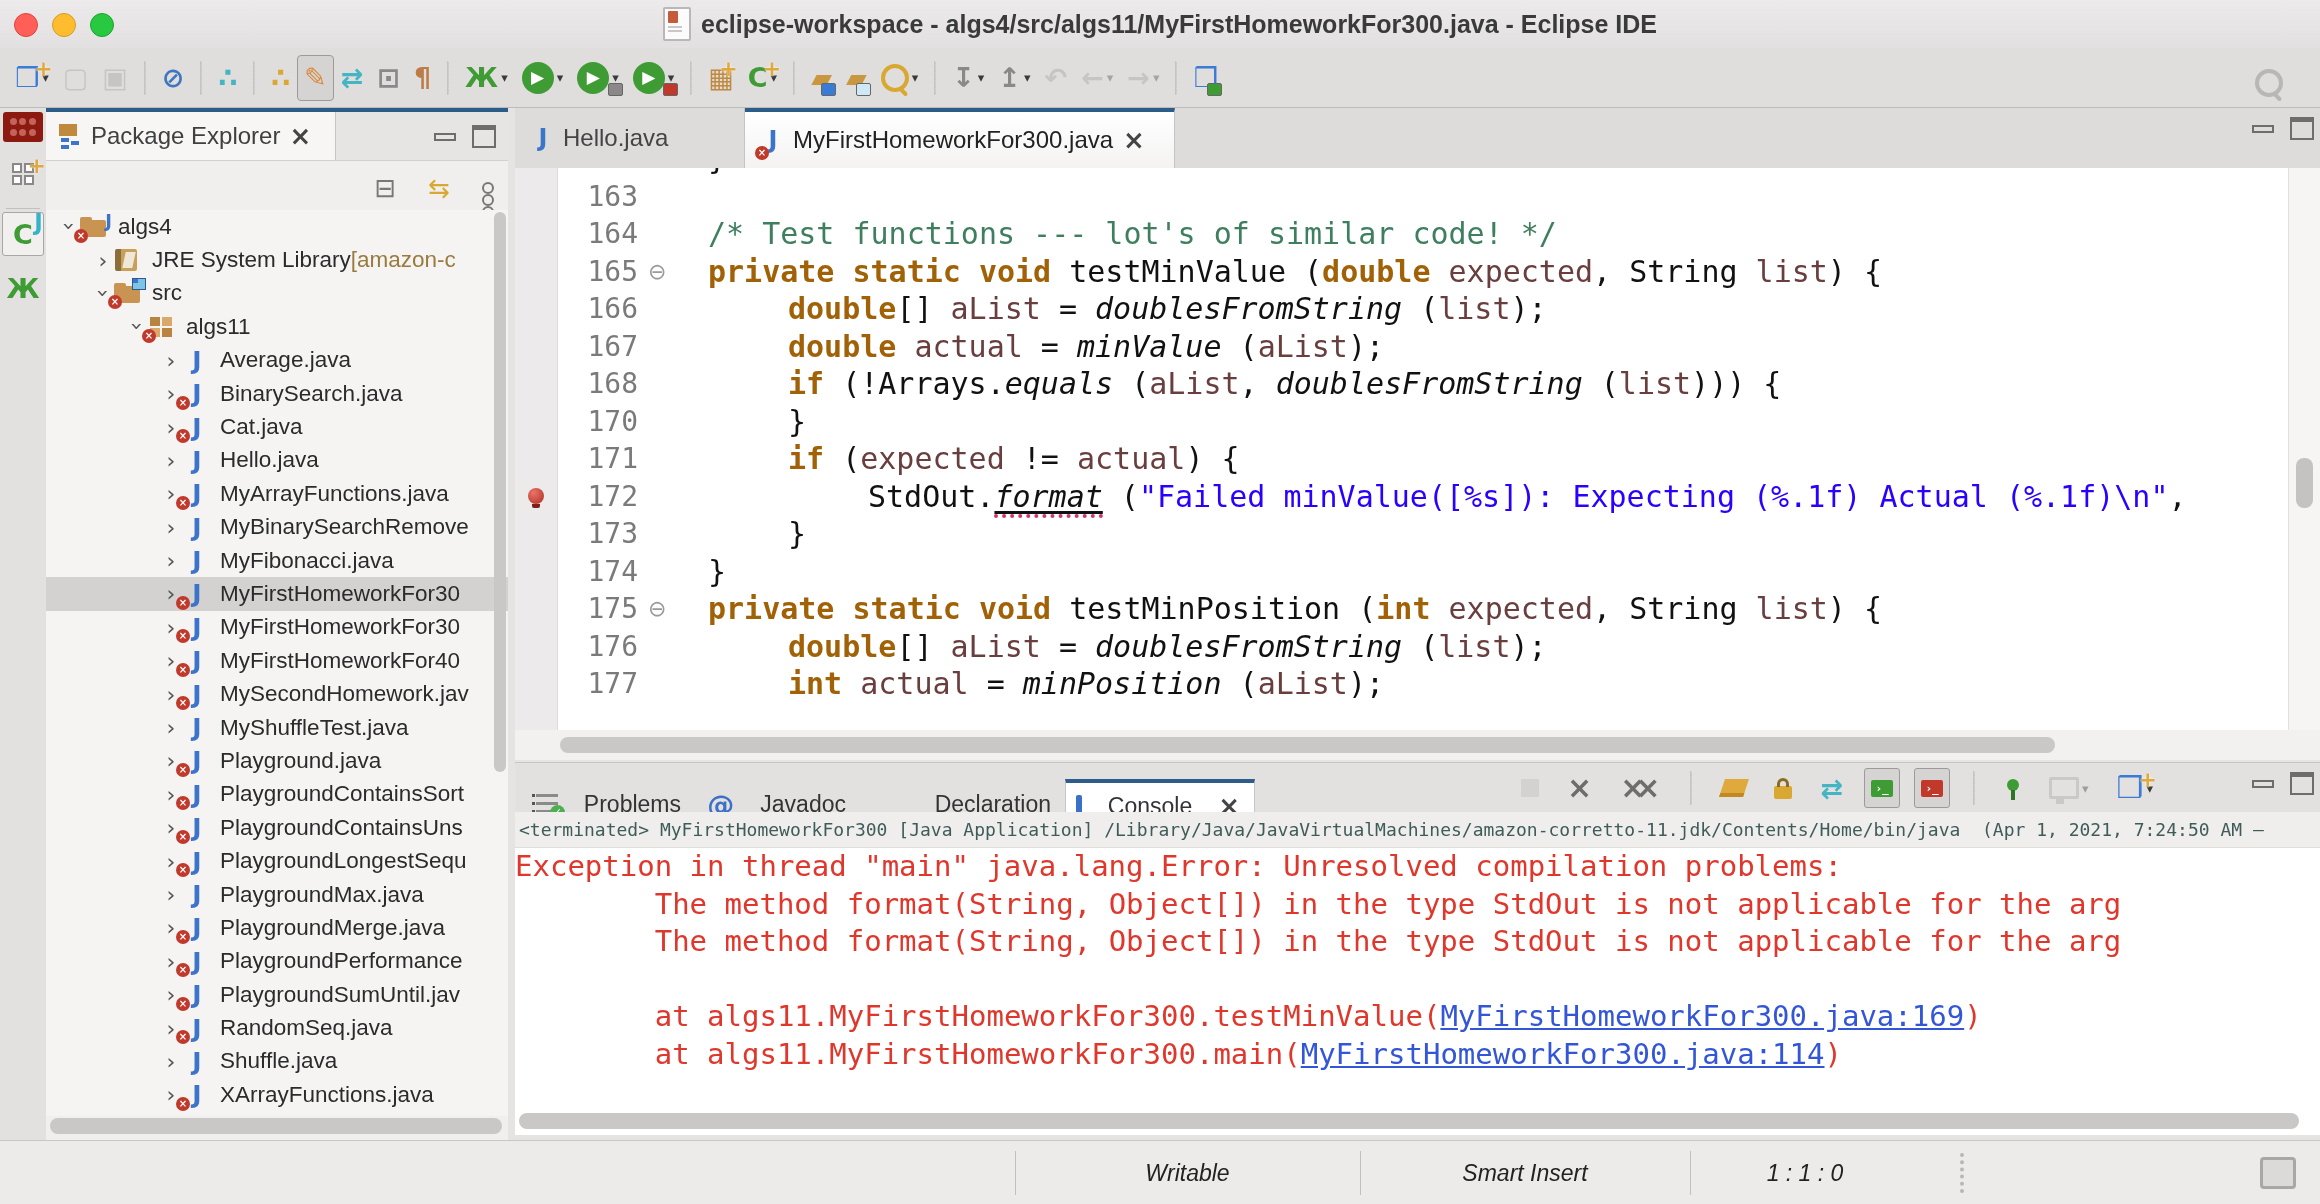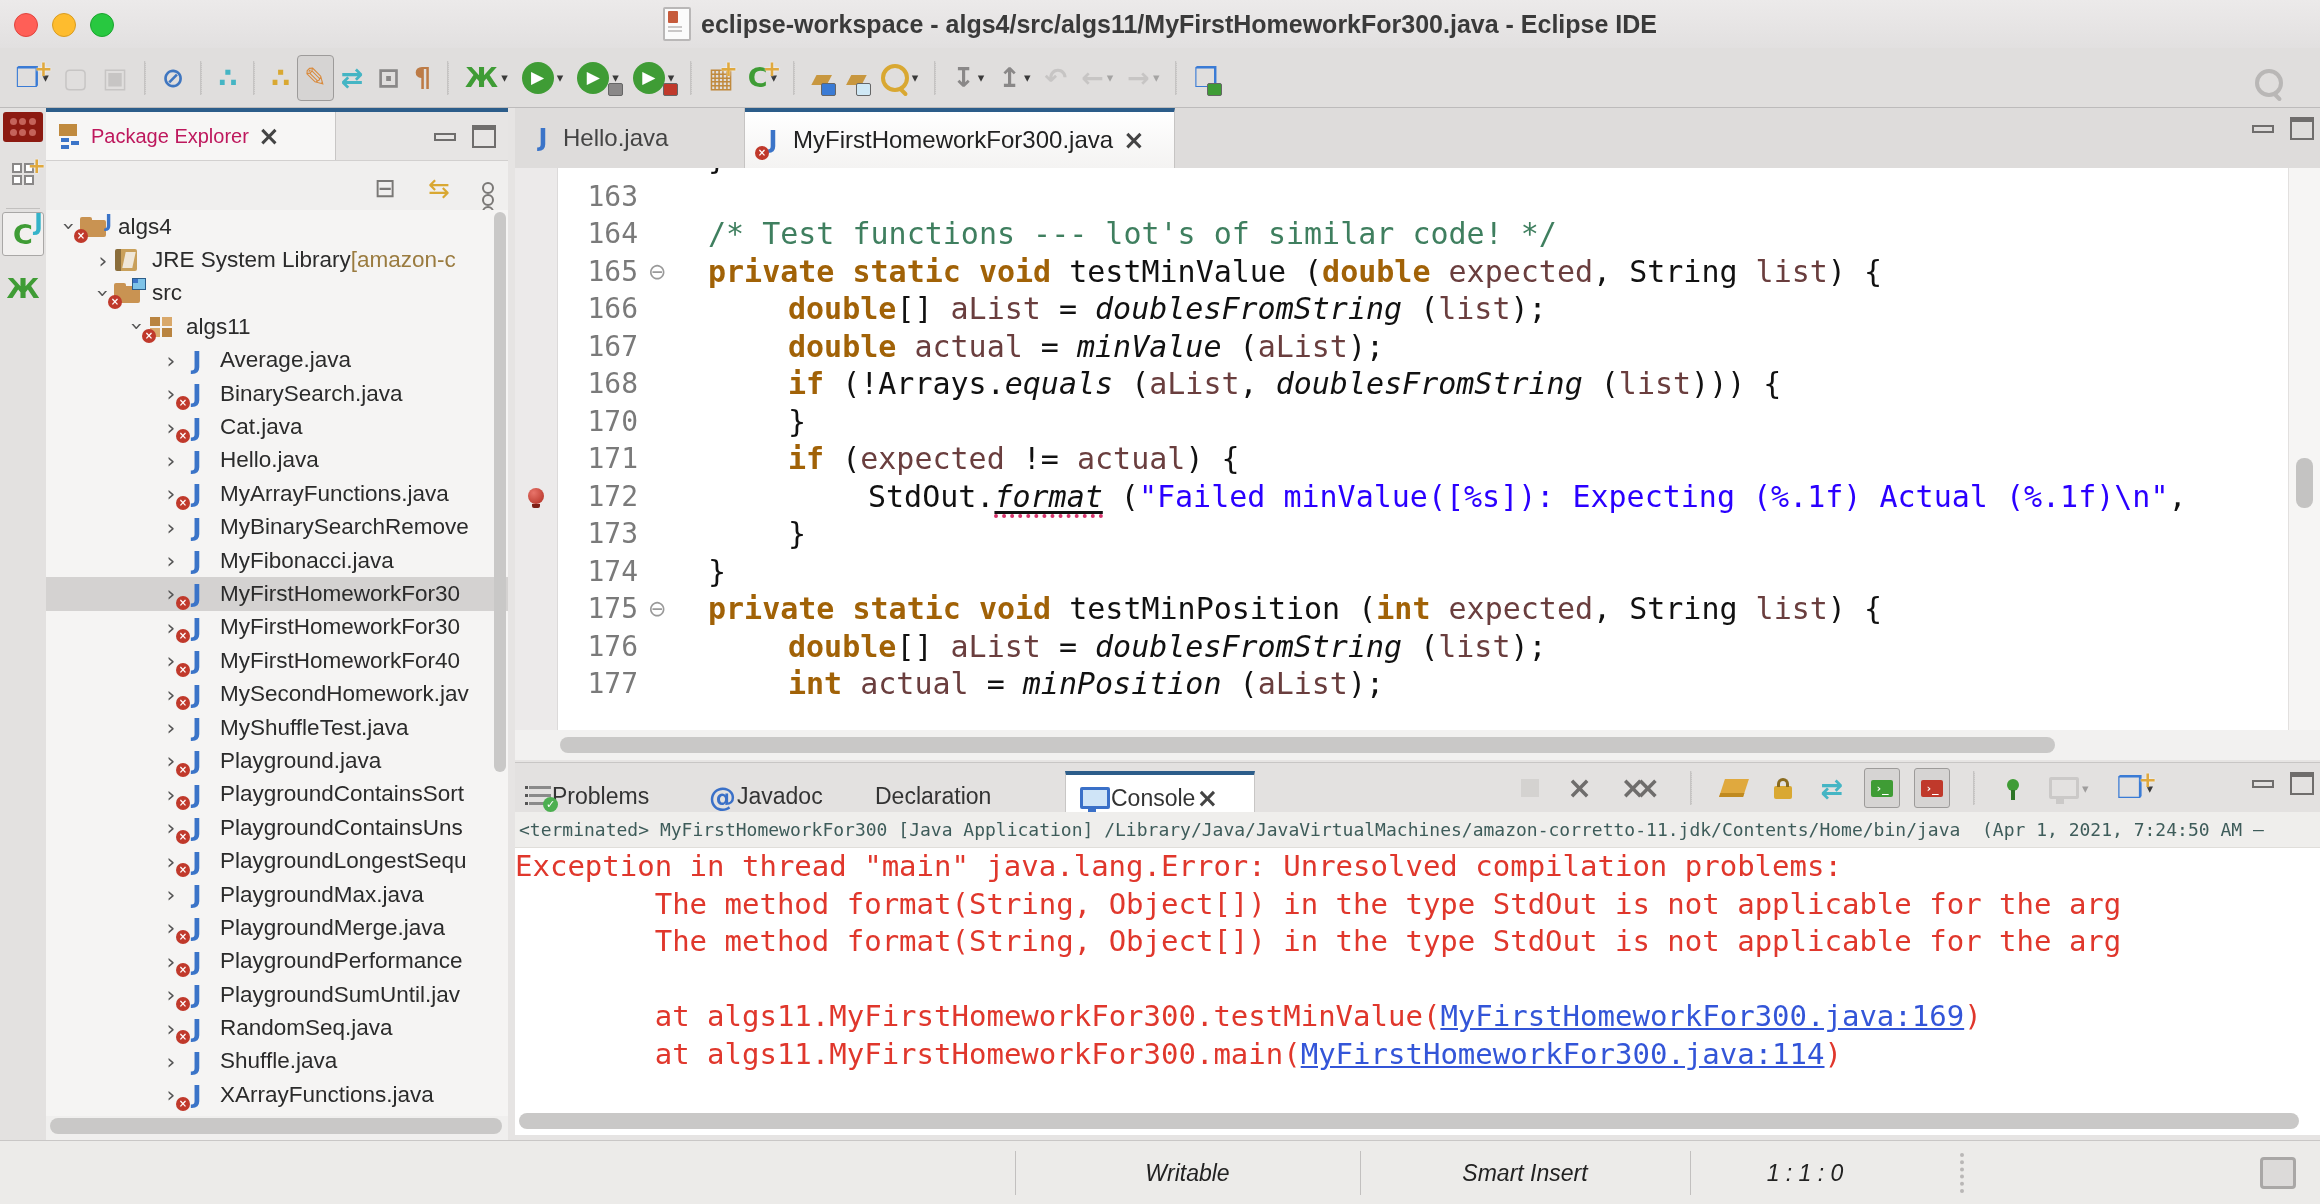--- a/index.html
+++ b/index.html
@@ -48,21 +48,21 @@
   #psep{position:absolute;left:6px;top:100px;width:34px;height:1px;background:#c2c0bf;}
   
   #pkg{position:absolute;left:46px;top:108px;width:462px;height:1032px;background:#f0efee;}
   #pkg-accent{position:absolute;left:0;top:0;width:100%;height:4px;background:#2c5d8a;}
   #pkg-header{position:absolute;left:0;top:4px;width:100%;height:48px;background:#e7e5e4;border-bottom:1px solid #d2d0cf;}
   #pkg-tab{position:absolute;left:0;top:0;height:48px;width:290px;background:#f7f6f5;border-right:1px solid #c8c6c5;
            display:flex;align-items:center;gap:9px;padding-left:12px;box-sizing:border-box;}
   .pe-ico{width:24px;height:24px;position:relative;}
   .pe-ico::before{content:"";position:absolute;left:1px;top:0;width:18px;height:12px;background:#c08a3e;box-shadow:11px 0 0 -6px #d9a86a;}
   .pe-ico::after{content:"";position:absolute;left:3px;top:14px;width:8px;height:4px;background:#3b74c8;box-shadow:10px 3px 0 #3b74c8, 0 7px 0 #3b74c8;}
-  .vtitle{font-size:20px;color:#be185d;}
+  .vtitle{font-size:24px;color:#404040;}
   .xclose{font-size:26px;font-weight:bold;color:#444;font-family:"DejaVu Sans",sans-serif;line-height:1;}
   .winbtn{position:absolute;top:12px;width:28px;height:24px;background:none;border:none;}
   .winbtn .mini{display:block;width:18px;height:4px;border:2px solid #6f6d6c;margin:2px auto 0;}
   .winbtn .maxi{display:block;width:20px;height:16px;border:2px solid #6f6d6c;border-top-width:5px;margin:0 auto;}
   #pkg-toolbar{position:absolute;right:8px;top:58px;height:44px;display:flex;align-items:center;gap:20px;}
   .sico{background:none;border:none;font-family:"DejaVu Sans",sans-serif;font-size:26px;color:#7a7876;display:flex;align-items:center;}
   .dots3{width:8px;height:8px;border:2px solid #7a7876;border-radius:50%;position:relative;display:inline-block;}
   .dots3::before,.dots3::after{content:"";position:absolute;width:8px;height:8px;border:2px solid #7a7876;border-radius:50%;left:-2px;}
   .dots3::before{top:10px;}.dots3::after{top:22px;}
   #tree{position:absolute;left:0;top:102px;width:100%;height:906px;overflow:hidden;background:#f5f4f3;}
@@ -114,21 +114,21 @@
   .v{color:#6a3e3e;}
   .m{font-style:italic;}
   .e{font-style:italic;text-decoration:underline;text-underline-offset:4px;border-bottom:4px dotted #d6336c;}
   #evscroll{position:absolute;left:1773px;top:60px;width:32px;height:562px;background:#f6f5f4;border-left:1px solid #e2e0df;}
   #evthumb{position:absolute;left:7px;width:17px;border-radius:8px;background:#c4c3c2;}
   #ehscroll{position:absolute;left:0;top:622px;width:100%;height:30px;background:#f2f1f0;}
   #ehthumb{position:absolute;left:45px;top:7px;width:1495px;height:16px;}
   
   #console{position:absolute;left:515px;top:762px;width:1805px;height:373px;background:#fff;}
   #ctabs{position:absolute;left:0;top:0;width:100%;height:50px;background:#e3e1e0;border-top:1px solid #c8c6c5;border-bottom:1px solid #d2d0cf;}
-  .ctab{position:absolute;top:8px;height:50px;display:flex;align-items:center;gap:1px;padding:0 14px;box-sizing:border-box;font-size:23px;color:#333;}
+  .ctab{position:absolute;top:16px;height:50px;display:flex;align-items:center;gap:26px;padding:0 14px;box-sizing:border-box;font-size:23px;color:#333;justify-content:flex-end;}
   .ctab.active{background:#fff;border-top:4px solid #2c5d8a;border-left:1px solid #c8c6c5;border-right:1px solid #c8c6c5;}
   .i-problems{width:22px;height:20px;position:relative;background:repeating-linear-gradient(#8a8a8a 0 3px,transparent 3px 8px);}
   .i-problems::before{content:"";position:absolute;left:-4px;top:0;width:3px;height:19px;background:repeating-linear-gradient(#555 0 3px,transparent 3px 8px);}
   .i-problems::after{content:"✓";position:absolute;right:-7px;bottom:-6px;width:15px;height:15px;border-radius:50%;background:#4caf50;color:#fff;
                      font:bold 11px/15px "DejaVu Sans",sans-serif;text-align:center;}
   .i-javadoc{color:#3a70c8;font:bold 27px "DejaVu Sans",sans-serif;}
   .i-consoletab{width:24px;height:16px;border:3px solid #3a70c8;border-radius:2px;position:relative;background:#cfe4f7;}
   .i-consoletab::after{content:"";position:absolute;left:5px;bottom:-8px;width:8px;height:5px;background:#3a70c8;box-shadow:-4px 3px 0 -1px #3a70c8,4px 3px 0 -1px #3a70c8;}
   #ctoolbar{position:absolute;right:160px;top:0;height:50px;display:flex;align-items:center;gap:14px;}
   .cbtn{position:relative;background:none;border:1px solid transparent;border-radius:3px;display:inline-flex;align-items:center;justify-content:center;

